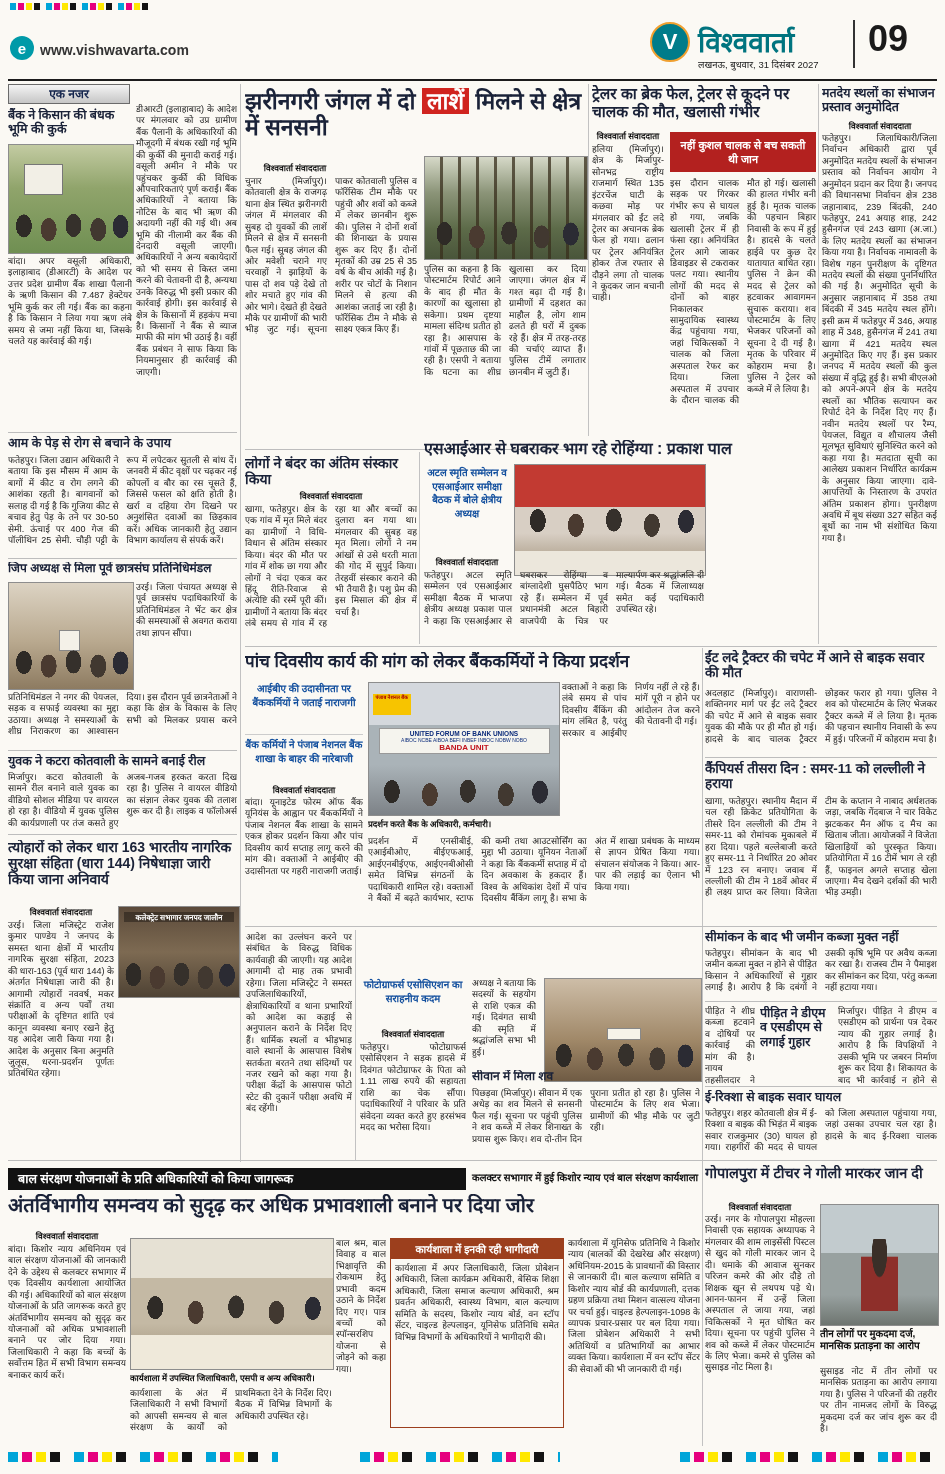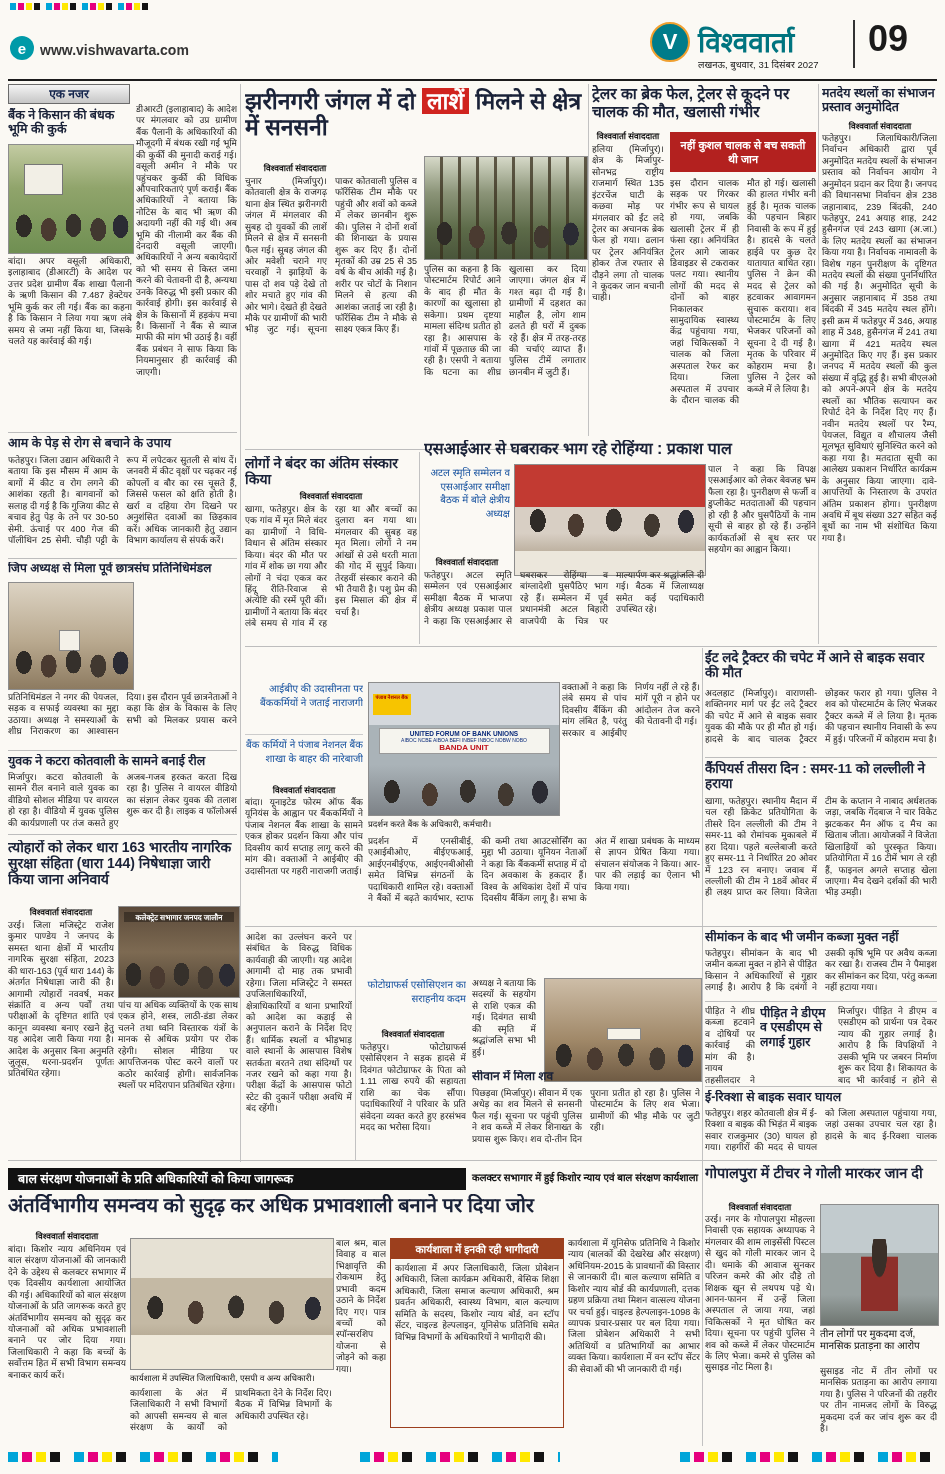--- a/index.html
+++ b/index.html
@@ -26,25 +26,25 @@
   .p-forest{background:
       repeating-linear-gradient(90deg,rgba(56,46,28,0) 0 15px,rgba(56,46,28,.75) 15px 18px),
       linear-gradient(180deg,#d6d9c8 0%,#8b9478 35%,#5d6b49 70%,#49553a 100%)}
   .p-meet{background:linear-gradient(180deg,#dcd3c3 0%,#b9a98f 55%,#8d7b61 100%)}
   .p-dais{background:linear-gradient(180deg,#c23a32 0 38%,#d8cfc4 38% 62%,#9c8c74 100%)}
   .p-protest{background:linear-gradient(180deg,#d4d8dd 0 32%,#aab3b8 32% 62%,#7d8287 100%)}
   .p-office{background:linear-gradient(180deg,#5b4a3a 0%,#7d6a52 50%,#4e4234 100%)}
   .p-cheque{background:linear-gradient(180deg,#cdbda7 0%,#a08868 60%,#6f5b44 100%)}
   .p-interview{background:linear-gradient(180deg,#c2cbce 0 40%,#98a1a0 40% 75%,#6e7570 100%)}
   .p-room{background:linear-gradient(180deg,#e6e1d4 0 30%,#c4b9a4 30% 65%,#9a8d75 100%)}
-  .bluesub{color:#14509e;font-weight:normal;text-align:right;line-height:1.35;overflow:hidden}
+  .bluesub{color:#14509e;font-weight:bold;text-align:center;line-height:1.35;overflow:hidden}
   .redbox{background:#b3211f;color:#fff;font-weight:bold;text-align:center;
           display:flex;align-items:center;justify-content:center;line-height:1.3;padding:2px 6px}
   .redhl{background:#d0241f;color:#fff;padding:0 5px}
-  .cap{font-size:8.5px;font-weight:normal;color:#111;overflow:hidden}
+  .cap{font-size:8.5px;font-weight:bold;color:#111;overflow:hidden}
   .marks{background:repeating-linear-gradient(90deg,#00a5d9 0 10px,#fbf9f4 10px 14px,#e6007e 14px 24px,#fbf9f4 24px 28px,#ffe800 28px 38px,#fbf9f4 38px 42px,#141414 42px 52px,#fbf9f4 52px 66px)}
   .marks-s{background:repeating-linear-gradient(90deg,#00a5d9 0 6px,#fbf9f4 6px 8px,#e6007e 8px 14px,#fbf9f4 14px 16px,#ffe800 16px 22px,#fbf9f4 22px 24px,#141414 24px 30px,#fbf9f4 30px 36px)}
   .boxhdr{background:#9c3f1d;color:#fff;font-weight:bold;text-align:center;font-size:10.5px;line-height:20px}
   .nazar{background:linear-gradient(180deg,#f4f4f4,#c6c6c6);border:1px solid #6b6b6b;
          font-weight:bold;color:#14254d;text-align:center;font-size:12px;line-height:18px}
   .banner-black{background:#121212;color:#fff;font-weight:bold;font-size:12.5px;line-height:22px;padding-left:10px;overflow:hidden}
   .circ{border-radius:50%;display:flex;align-items:center;justify-content:center;color:#fff;font-weight:bold}
 </style>
 </head>
 <body>
@@ -97,33 +97,33 @@
   <div class="a body" style="left:136px;top:104px;width:101px;height:324px">डीआरटी (इलाहाबाद) के आदेश पर मंगलवार को उप्र ग्रामीण बैंक पैलानी के अधिकारियों की मौजूदगी में बंधक रखी गई भूमि की कुर्की की मुनादी कराई गई। वसूली अमीन ने मौके पर पहुंचकर कुर्की की विधिक औपचारिकताएं पूर्ण कराईं। बैंक अधिकारियों ने बताया कि नोटिस के बाद भी ऋण की अदायगी नहीं की गई थी। अब भूमि की नीलामी कर बैंक की देनदारी वसूली जाएगी। अधिकारियों ने अन्य बकायेदारों को भी समय से किस्त जमा करने की चेतावनी दी है, अन्यथा उनके विरुद्ध भी इसी प्रकार की कार्रवाई होगी। इस कार्रवाई से क्षेत्र के किसानों में हड़कंप मचा है। किसानों ने बैंक से ब्याज माफी की मांग भी उठाई है। वहीं बैंक प्रबंधन ने साफ किया कि नियमानुसार ही कार्रवाई की जाएगी।</div>
 
   <div class="a hl" style="left:8px;top:436px;width:229px;height:16px;font-size:12.5px">आम के पेड़ से रोग से बचाने के उपाय</div>
   <div class="a body c2" style="left:8px;top:455px;width:229px;height:100px">फतेहपुर। जिला उद्यान अधिकारी ने बताया कि इस मौसम में आम के बागों में कीट व रोग लगने की आशंका रहती है। बागवानों को सलाह दी गई है कि गुजिया कीट से बचाव हेतु पेड़ के तने पर 30-50 सेमी. ऊंचाई पर 400 गेज की पॉलीथिन 25 सेमी. चौड़ी पट्टी के रूप में लपेटकर सुतली से बांध दें। जनवरी में कीट वृक्षों पर चढ़कर नई कोपलों व बौर का रस चूसते हैं, जिससे फसल को क्षति होती है। खर्रा व दहिया रोग दिखने पर अनुशंसित दवाओं का छिड़काव करें। अधिक जानकारी हेतु उद्यान विभाग कार्यालय से संपर्क करें।</div>
 
   <div class="a hl" style="left:8px;top:562px;width:229px;height:16px;font-size:12px">जिप अध्यक्ष से मिला पूर्व छात्रसंघ प्रतिनिधिमंडल</div>
   <div class="photo p-meet" style="left:8px;top:582px;width:124px;height:106px">
     <div style="position:absolute;left:40%;top:44%;width:16%;height:18%;background:#f4f1e8;border:1px solid #888"></div>
     <div class="ppl"></div>
   </div>
+  <div class="a body" style="left:136px;top:582px;width:101px;height:106px">उरई। जिला पंचायत अध्यक्ष से पूर्व छात्रसंघ पदाधिकारियों के प्रतिनिधिमंडल ने भेंट कर क्षेत्र की समस्याओं से अवगत कराया तथा ज्ञापन सौंपा।</div>
   <div class="a body c2" style="left:8px;top:692px;width:229px;height:56px">प्रतिनिधिमंडल ने नगर की पेयजल, सड़क व सफाई व्यवस्था का मुद्दा उठाया। अध्यक्ष ने समस्याओं के शीघ्र निराकरण का आश्वासन दिया। इस दौरान पूर्व छात्रनेताओं ने कहा कि क्षेत्र के विकास के लिए सभी को मिलकर प्रयास करने होंगे। भेंट के दौरान अनेक पूर्व पदाधिकारी उपस्थित रहे।</div>
 
   <div class="a hl" style="left:8px;top:754px;width:229px;height:16px;font-size:12.5px">युवक ने कटरा कोतवाली के सामने बनाई रील</div>
   <div class="a body c2" style="left:8px;top:772px;width:229px;height:60px">मिर्जापुर। कटरा कोतवाली के सामने रील बनाने वाले युवक का वीडियो सोशल मीडिया पर वायरल हो रहा है। वीडियो में युवक पुलिस की कार्यप्रणाली पर तंज कसते हुए अजब-गजब हरकत करता दिख रहा है। पुलिस ने वायरल वीडियो का संज्ञान लेकर युवक की तलाश शुरू कर दी है। लाइक व फॉलोअर्स के चक्कर में युवक ऐसी हरकतें कर रहे हैं।</div>
 
   <div class="a hl" style="left:8px;top:840px;width:232px;height:62px;font-size:14px">त्योहारों को लेकर धारा 163 भारतीय नागरिक सुरक्षा संहिता (धारा 144) निषेधाज्ञा जारी किया जाना अनिवार्य</div>
   <div class="a byline" style="left:8px;top:906px;width:106px">विश्ववार्ता संवाददाता</div>
   <div class="a body" style="left:8px;top:920px;width:106px;height:240px">उरई। जिला मजिस्ट्रेट राजेश कुमार पाण्डेय ने जनपद के समस्त थाना क्षेत्रों में भारतीय नागरिक सुरक्षा संहिता, 2023 की धारा-163 (पूर्व धारा 144) के अंतर्गत निषेधाज्ञा जारी की है। आगामी त्योहारों नववर्ष, मकर संक्रांति व अन्य पर्वों तथा परीक्षाओं के दृष्टिगत शांति एवं कानून व्यवस्था बनाए रखने हेतु यह आदेश जारी किया गया है। आदेश के अनुसार बिना अनुमति जुलूस, धरना-प्रदर्शन पूर्णतः प्रतिबंधित रहेगा।</div>
   <div class="photo p-office" style="left:118px;top:906px;width:120px;height:90px">
     <div style="position:absolute;left:4%;top:6%;right:4%;text-align:center;color:#fff;font-size:7.5px;font-weight:bold;background:rgba(0,0,0,.35)">कलेक्ट्रेट सभागार जनपद जालौन</div>
     <div class="ppl"></div>
   </div>
-  <div class="a body" style="left:118px;top:1000px;width:120px;height:160px">पांच या अधिक व्यक्तियों के एक साथ एकत्र होने, शस्त्र, लाठी-डंडा लेकर चलने तथा ध्वनि विस्तारक यंत्रों के मानक से अधिक प्रयोग पर रोक रहेगी। सोशल मीडिया पर आपत्तिजनक पोस्ट करने वालों पर कठोर कार्रवाई होगी। सार्वजनिक स्थलों पर मदिरापान प्रतिबंधित रहेगा।</div>
   <div class="a body" style="left:246px;top:932px;width:106px;height:228px">आदेश का उल्लंघन करने पर संबंधित के विरुद्ध विधिक कार्यवाही की जाएगी। यह आदेश आगामी दो माह तक प्रभावी रहेगा। जिला मजिस्ट्रेट ने समस्त उपजिलाधिकारियों, क्षेत्राधिकारियों व थाना प्रभारियों को आदेश का कड़ाई से अनुपालन कराने के निर्देश दिए हैं। धार्मिक स्थलों व भीड़भाड़ वाले स्थानों के आसपास विशेष सतर्कता बरतने तथा संदिग्धों पर नजर रखने को कहा गया है। परीक्षा केंद्रों के आसपास फोटो स्टेट की दुकानें परीक्षा अवधि में बंद रहेंगी।</div>
 
   <div class="a hl" style="left:245px;top:88px;width:342px;height:70px;font-size:23px">
     <span>झरीनगरी जंगल में दो </span><span class="redhl">लाशें</span><span> मिलने से क्षेत्र में सनसनी</span>
   </div>
   <div class="a byline" style="left:245px;top:162px;width:100px">विश्ववार्ता संवाददाता</div>
   <div class="photo p-forest" style="left:424px;top:156px;width:162px;height:102px">
     <div class="ppl"></div>
   </div>
   <div class="a body c2" style="left:245px;top:176px;width:172px;height:270px">चुनार (मिर्जापुर)। कोतवाली क्षेत्र के राजगढ़ थाना क्षेत्र स्थित झरीनगरी जंगल में मंगलवार की सुबह दो युवकों की लाशें मिलने से क्षेत्र में सनसनी फैल गई। सुबह जंगल की ओर मवेशी चराने गए चरवाहों ने झाड़ियों के पास दो शव पड़े देखे तो शोर मचाते हुए गांव की ओर भागे। देखते ही देखते मौके पर ग्रामीणों की भारी भीड़ जुट गई। सूचना पाकर कोतवाली पुलिस व फॉरेंसिक टीम मौके पर पहुंची और शवों को कब्जे में लेकर छानबीन शुरू की। पुलिस ने दोनों शवों की शिनाख्त के प्रयास शुरू कर दिए हैं। दोनों मृतकों की उम्र 25 से 35 वर्ष के बीच आंकी गई है। शरीर पर चोटों के निशान मिलने से हत्या की आशंका जताई जा रही है। फॉरेंसिक टीम ने मौके से साक्ष्य एकत्र किए हैं।</div>
@@ -142,24 +142,24 @@
   <div class="a hl" style="left:822px;top:86px;width:116px;height:32px;font-size:12.5px">मतदेय स्थलों का संभाजन प्रस्ताव अनुमोदित</div>
   <div class="a byline" style="left:822px;top:120px;width:116px">विश्ववार्ता संवाददाता</div>
   <div class="a body" style="left:822px;top:133px;width:115px;height:510px">फतेहपुर। जिलाधिकारी/जिला निर्वाचन अधिकारी द्वारा पूर्व अनुमोदित मतदेय स्थलों के संभाजन प्रस्ताव को निर्वाचन आयोग ने अनुमोदन प्रदान कर दिया है। जनपद की विधानसभा निर्वाचन क्षेत्र 238 जहानाबाद, 239 बिंदकी, 240 फतेहपुर, 241 अयाह शाह, 242 हुसैनगंज एवं 243 खागा (अ.जा.) के लिए मतदेय स्थलों का संभाजन किया गया है। निर्वाचक नामावली के विशेष गहन पुनरीक्षण के दृष्टिगत मतदेय स्थलों की संख्या पुनर्निर्धारित की गई है। अनुमोदित सूची के अनुसार जहानाबाद में 358 तथा बिंदकी में 345 मतदेय स्थल होंगे। इसी क्रम में फतेहपुर में 346, अयाह शाह में 348, हुसैनगंज में 241 तथा खागा में 421 मतदेय स्थल अनुमोदित किए गए हैं। इस प्रकार जनपद में मतदेय स्थलों की कुल संख्या में वृद्धि हुई है। सभी बीएलओ को अपने-अपने क्षेत्र के मतदेय स्थलों का भौतिक सत्यापन कर रिपोर्ट देने के निर्देश दिए गए हैं। नवीन मतदेय स्थलों पर रैम्प, पेयजल, विद्युत व शौचालय जैसी मूलभूत सुविधाएं सुनिश्चित करने को कहा गया है। मतदाता सूची का आलेख्य प्रकाशन निर्धारित कार्यक्रम के अनुसार किया जाएगा। दावे-आपत्तियों के निस्तारण के उपरांत अंतिम प्रकाशन होगा। पुनरीक्षण अवधि में बूथ संख्या 327 सहित कई बूथों का नाम भी संशोधित किया गया है।</div>
 
   <div class="a hl" style="left:424px;top:440px;width:392px;height:20px;font-size:16px">एसआईआर से घबराकर भाग रहे रोहिंग्या : प्रकाश पाल</div>
   <div class="a bluesub" style="left:424px;top:466px;width:86px;height:86px;font-size:10px">अटल स्मृति सम्मेलन व एसआईआर समीक्षा बैठक में बोले क्षेत्रीय अध्यक्ष</div>
   <div class="photo p-dais" style="left:514px;top:464px;width:190px;height:110px">
     <div style="position:absolute;left:0;right:0;bottom:0;height:22%;background:#ece7dc"></div>
     <div class="ppl" style="height:60%;bottom:18%"></div>
   </div>
-  <div class="a body" style="left:708px;top:464px;width:108px;height:180px">पाल ने कहा कि विपक्ष एसआईआर को लेकर बेवजह भ्रम फैला रहा है। पुनरीक्षण से फर्जी व डुप्लीकेट मतदाताओं की पहचान हो रही है और घुसपैठियों के नाम सूची से बाहर हो रहे हैं। उन्होंने कार्यकर्ताओं से बूथ स्तर पर सहयोग का आह्वान किया।</div>
   <div class="a byline" style="left:424px;top:556px;width:86px">विश्ववार्ता संवाददाता</div>
   <div class="a body c3" style="left:424px;top:570px;width:280px;height:74px">फतेह‍पुर। अटल स्मृति सम्मेलन एवं एसआईआर समीक्षा बैठक में भाजपा क्षेत्रीय अध्यक्ष प्रकाश पाल ने कहा कि एसआईआर से घबराकर रोहिंग्या व बांग्लादेशी घुसपैठिए भाग रहे हैं। सम्मेलन में पूर्व प्रधानमंत्री अटल बिहारी वाजपेयी के चित्र पर माल्यार्पण कर श्रद्धांजलि दी गई। बैठक में जिलाध्यक्ष समेत कई पदाधिकारी उपस्थित रहे।</div>
 
+  <div class="a hl" style="left:245px;top:652px;width:455px;height:22px;font-size:17px">पांच दिवसीय कार्य की मांग को लेकर बैंककर्मियों ने किया प्रदर्शन</div>
   <div class="a bluesub" style="left:245px;top:682px;width:118px;height:46px;font-size:10px">आईबीए की उदासीनता पर बैंककर्मियों ने जताई नाराजगी</div>
   <div class="a bluesub" style="left:245px;top:734px;width:118px;height:46px;font-size:10px;border-top:1px solid #ccc;padding-top:3px">बैंक कर्मियों ने पंजाब नेशनल बैंक शाखा के बाहर की नारेबाजी</div>
   <div class="a byline" style="left:245px;top:784px;width:118px">विश्ववार्ता संवाददाता</div>
   <div class="a body" style="left:245px;top:797px;width:118px;height:128px">बांदा। यूनाइटेड फोरम ऑफ बैंक यूनियंस के आह्वान पर बैंककर्मियों ने पंजाब नेशनल बैंक शाखा के सामने एकत्र होकर प्रदर्शन किया और पांच दिवसीय कार्य सप्ताह लागू करने की मांग की। वक्ताओं ने आईबीए की उदासीनता पर गहरी नाराजगी जताई।</div>
   <div class="photo p-protest" style="left:368px;top:682px;width:190px;height:132px">
     <div style="position:absolute;left:2%;top:8%;width:20%;height:16%;background:#f7c400;color:#a00;font-size:5px;font-weight:bold;text-align:center;overflow:hidden">पंजाब नैशनल बैंक</div>
     <div style="position:absolute;left:5%;top:34%;right:5%;background:#f5f4ee;border:1px solid #999;text-align:center;padding:1px 0">
       <div style="font-size:6.5px;font-weight:bold;color:#0a2a7a">UNITED FORUM OF BANK UNIONS</div>
       <div style="font-size:5px;color:#0a2a7a">AIBOC NCBE AIBOA BEFI INBEF INBOC NOBW NOBO</div>
       <div style="font-size:8px;font-weight:bold;color:#c1121c">BANDA UNIT</div>

